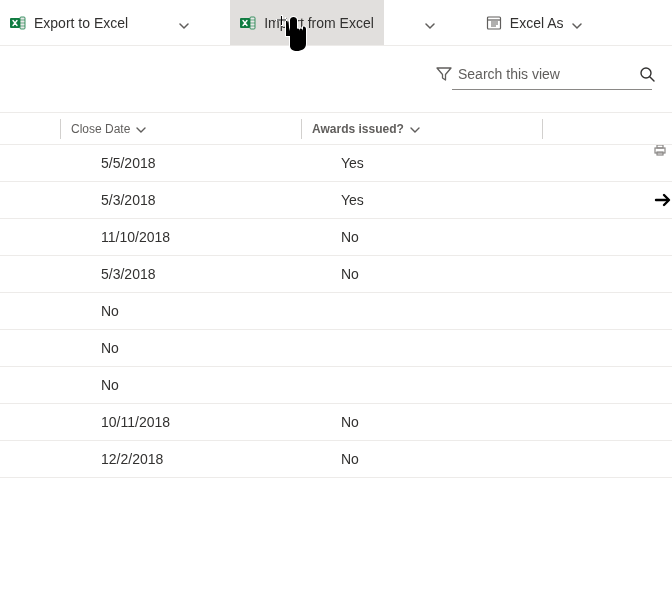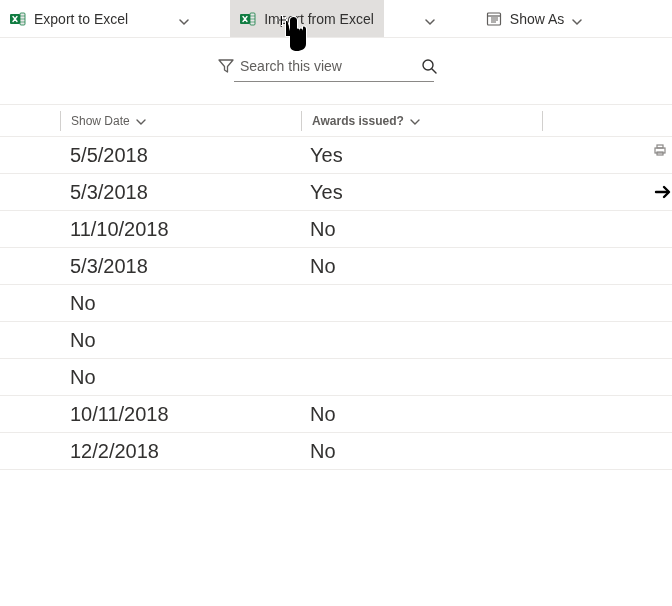--- a/index.html
+++ b/index.html
@@ -11,21 +11,21 @@
     width: 672px;
     height: 606px;
     overflow: hidden;
     position: relative;
   }
 
   
   .cmdbar {
     display: flex;
     align-items: stretch;
-    height: 38px;
+    height: 46px;
     border-bottom: 1px solid #edebe9;
     gap: 31px;
   }
   .cmd {
     display: flex;
     align-items: center;
     padding: 0 10px;
     gap: 8px;
     font-size: 14px;
     color: #323130;
@@ -46,21 +46,21 @@
   .cursor {
     position: absolute;
     top: 14px; left: 276px;
     pointer-events: none;
     z-index: 50;
   }
 
   
   .subbar {
     display: flex;
-    justify-content: center;
+    justify-content: flex-end;
     align-items: center;
     padding: 12px 20px 22px 0;
   }
   .funnel { width: 16px; height: 16px; color: #605e5c; cursor: pointer; }
   .search {
     display: flex;
     align-items: center;
     width: 200px;
     height: 32px;
     border-bottom: 1px solid #8a8886;
@@ -101,23 +101,24 @@
   }
   .headcell .sort-chev { width:10px; height:10px; color:#605e5c; }
 
   .row {
     display: flex;
     align-items: center;
     height: 38px;
     border-top: 1px solid #edebe9;
     border-bottom: 1px solid #edebe9;
     margin-top: -1px;
-    font-size: 20px;
+    font-size: 14px;
     color: #323130;
     position: relative;
+    padding-left: 31px;
   }
   .col-pad { width: 60px; flex: 0 0 60px; }
   .col-date { width: 240px; flex: 0 0 240px; padding-left: 10px; }
   .col-awards { flex: 0 0 240px; padding-left: 10px; }
   .row-arrow {
     position: absolute;
     right: 0px; top: 50%;
     transform: translateY(-50%);
     width: 18px; height: 18px;
     color: #000;
@@ -183,21 +184,21 @@
   <div class="cmd">
     <span class="showas-icon">
       <svg viewBox="0 0 16 16" width="16" height="16">
         <rect x="1.5" y="2" width="13" height="12" rx="1" fill="none" stroke="#605e5c" stroke-width="1.2"></rect>
         <line x1="1.5" y1="5" x2="14.5" y2="5" stroke="#605e5c" stroke-width="1.2"></line>
         <line x1="5" y1="7" x2="12" y2="7" stroke="#605e5c" stroke-width="1"></line>
         <line x1="5" y1="9" x2="12" y2="9" stroke="#605e5c" stroke-width="1"></line>
         <line x1="5" y1="11" x2="10" y2="11" stroke="#605e5c" stroke-width="1"></line>
       </svg>
     </span>
-    <span>Show As</span>
+    <span>Excel As</span>
     <span class="chev">
       <svg viewBox="0 0 10 10" width="10" height="10">
           <path d="M1 3 L5 7 L9 3" stroke="#605e5c" stroke-width="1.5" fill="none" stroke-linecap="round"></path>
         </svg>
     </span>
   </div>
 </div>
 
 <div class="subbar">
   <span class="funnel">
@@ -223,21 +224,21 @@
     <rect x="5" y="10" width="6" height="3" fill="none" stroke="#8a8886" stroke-width="1.2"></rect>
   </svg>
 </span>
 
 <div class="table">
   <div class="headrow">
     <div class="head-pad"></div>
     <div class="col-sep"></div>
     <div class="head-date">
       <div class="headcell">
-        <span>Show Date</span>
+        <span>Close Date</span>
         <span class="sort-chev">
           <svg viewBox="0 0 10 10" width="10" height="10">
               <path d="M1 3 L5 7 L9 3" stroke="#605e5c" stroke-width="1.4" fill="none" stroke-linecap="round"></path>
             </svg>
         </span>
       </div>
     </div>
     <div class="col-sep"></div>
     <div class="head-awards">
       <div class="headcell">

